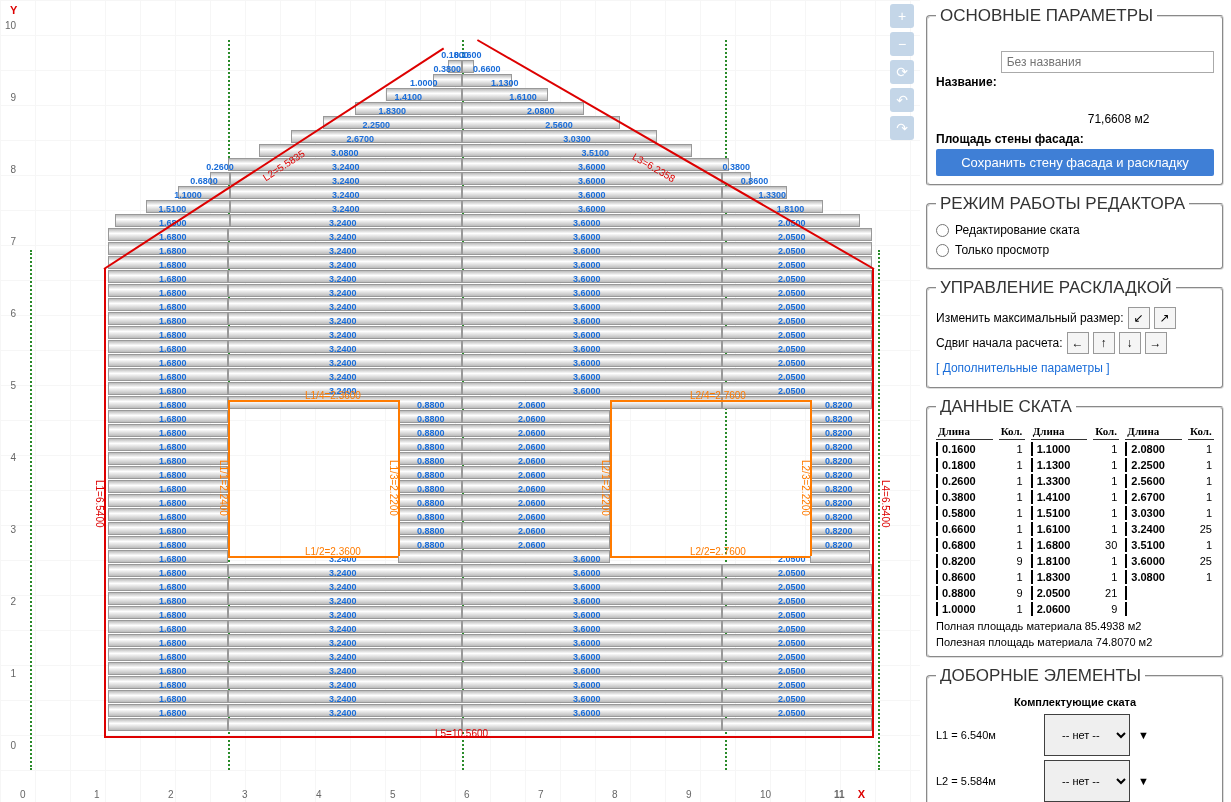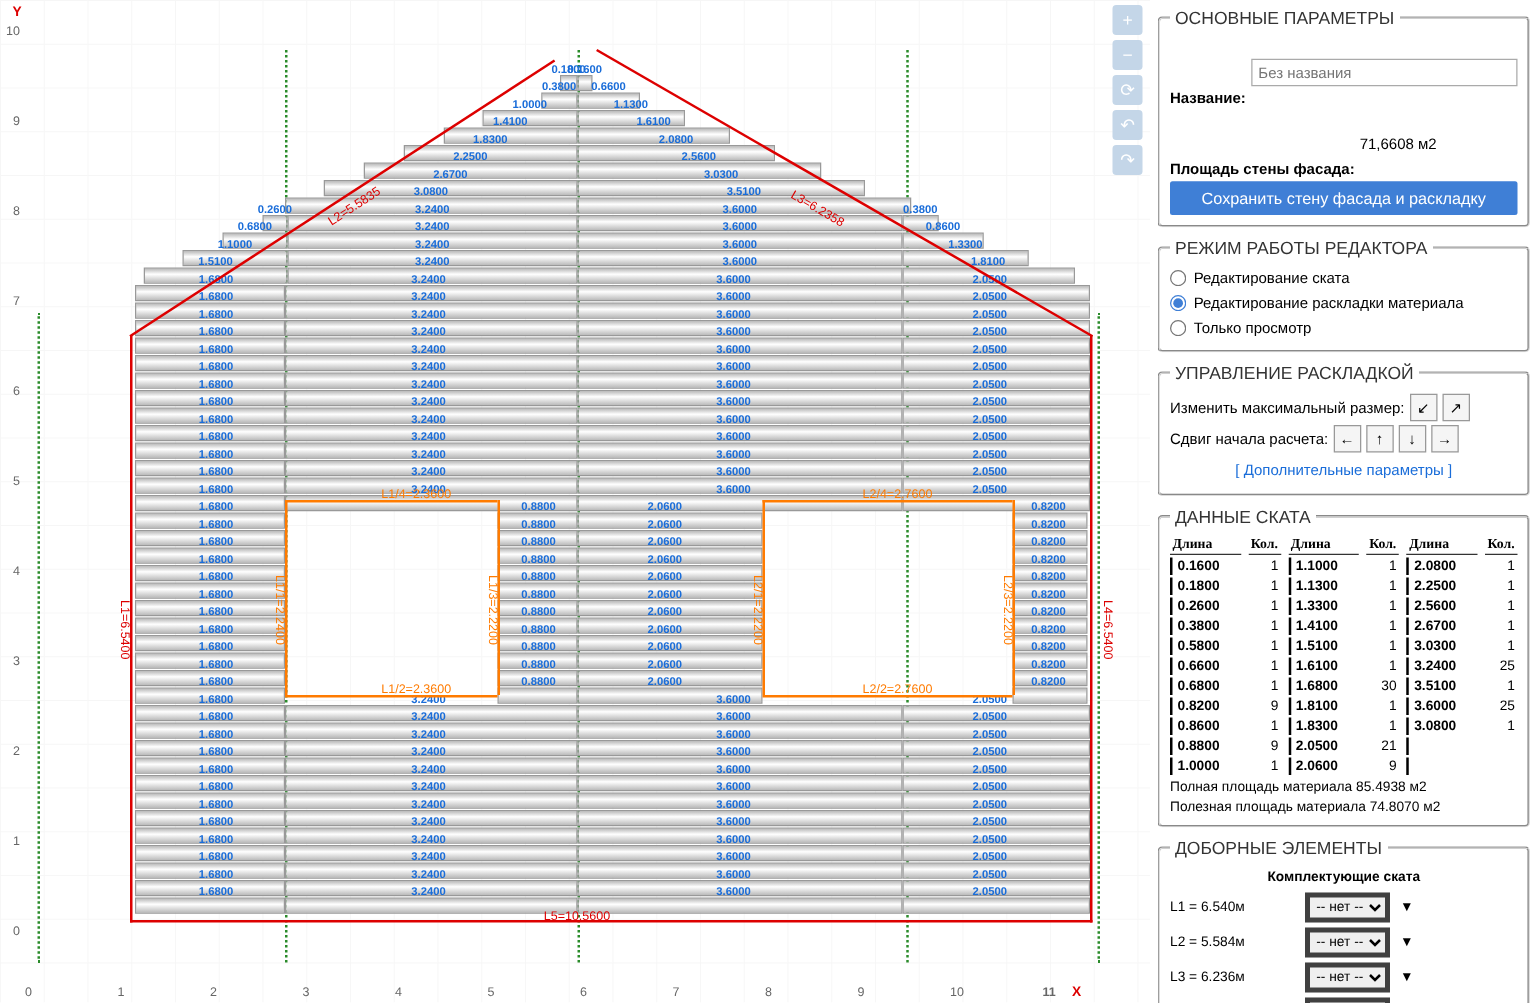--- a/index.html
+++ b/index.html
@@ -27,41 +27,41 @@
 .orange-label { position:absolute; color:#ff7b00; font-size:10px; }
 .orange-label-v { position:absolute; color:#ff7b00; font-size:10px; writing-mode: vertical-rl; }
 
 
 .tool-col { position:absolute; right:4px; top:4px; width:26px; display:flex; flex-direction:column; gap:4px; }
 .tool-btn { width:24px; height:24px; background:#c4d6e8; border-radius:3px; display:flex; align-items:center; justify-content:center; color:#fff; cursor:pointer; font-size:14px; }
 
 
 .panel { flex:1; padding:6px; display:flex; flex-direction:column; gap:8px; max-width:310px; }
 fieldset { border:2px groove #ddd; border-radius:4px; padding:6px 8px 8px; }
-legend { padding:0 4px; color:#333; font-size:14px; }
+legend { padding:0 4px; color:#333; font-size:17px; }
 .row { display:flex; align-items:center; gap:4px; margin:3px 0; flex-wrap:wrap; }
 .lbl-bold { font-weight:bold;margin-top:40px; }
 input[type=text] { border:1px solid #aaa; padding:3px 5px; font-size:12px; flex:1; color:#888; }
 .blue-btn { background:#3f7fd6; color:#fff; border:none; padding:6px 8px; width:100%; cursor:pointer; font-size:13px; text-align:center; border-radius:2px; }
-.blue-link { color:#1a6dd9; text-align:center; display:block; padding:4px 0; cursor:pointer; }
+.blue-link { color:#1a6dd9; text-align:left; display:block; padding:4px 0; cursor:pointer; }
 .radio-row { display:flex; align-items:center; gap:6px; padding:3px 0; }
 .radio-row input { accent-color:#3f7fd6; }
 .sm-btn { width:22px; height:22px; border:1px solid #999; background:#f5f5f5; cursor:pointer; display:inline-flex; align-items:center; justify-content:center; font-size:12px; }
 
 
 .data-grid { display:grid; grid-template-columns: 1fr 26px 1fr 26px 1fr 26px; gap:2px 6px; font-size:11px; }
 .data-grid .h { font-weight:bold; border-bottom:1px solid #333; padding:2px;font-family:Liberation Serif, serif; }
 .data-grid .c { padding:1px 2px; }
 .data-grid .c.b { font-weight:bold; border-left:2px solid #000; padding-left:4px; }
 .data-grid .c.r { text-align:right; }
 .summary { font-size:11px; padding-top:4px; }
 
 .accessory-row { display:flex; align-items:center; gap:8px; padding:2px 0; font-size:11px; }
 .accessory-row .lval { width:100px; }
-select { border:4px solid #404040; padding:1px; font-size:11px; }
+select { border:1px solid #404040; padding:13px; font-size:11px; }
 .sec-title { font-weight:bold; text-align:center; padding:4px 0; font-size:11px; }
 </style>
 </head>
 <body>
 
 <div class="canvas-area">
   <span class="axis-label-y">Y</span>
   <span class="axis-label-x">X</span>
   <div id="yticks">
       <span class="axis-tick-y" style="top: 20px;">10</span>
@@ -686,24 +686,20 @@
   </fieldset>
 
   <fieldset>
     <legend>РЕЖИМ РАБОТЫ РЕДАКТОРА</legend>
     <div id="mode-opts">
         <div class="radio-row">
           <input type="radio" name="mode" style="">
           <span>Редактирование ската</span>
         </div>
         <div class="radio-row">
-          <input type="radio" name="mode" checked="" style="">
-          <span>Редактирование раскладки материала</span>
-        </div>
-        <div class="radio-row">
           <input type="radio" name="mode" style="">
           <span>Только просмотр</span>
         </div>
       </div>
   </fieldset>
 
   <fieldset>
     <legend>УПРАВЛЕНИЕ РАСКЛАДКОЙ</legend>
     <div class="row">
       <span>Изменить максимальный размер:</span>

